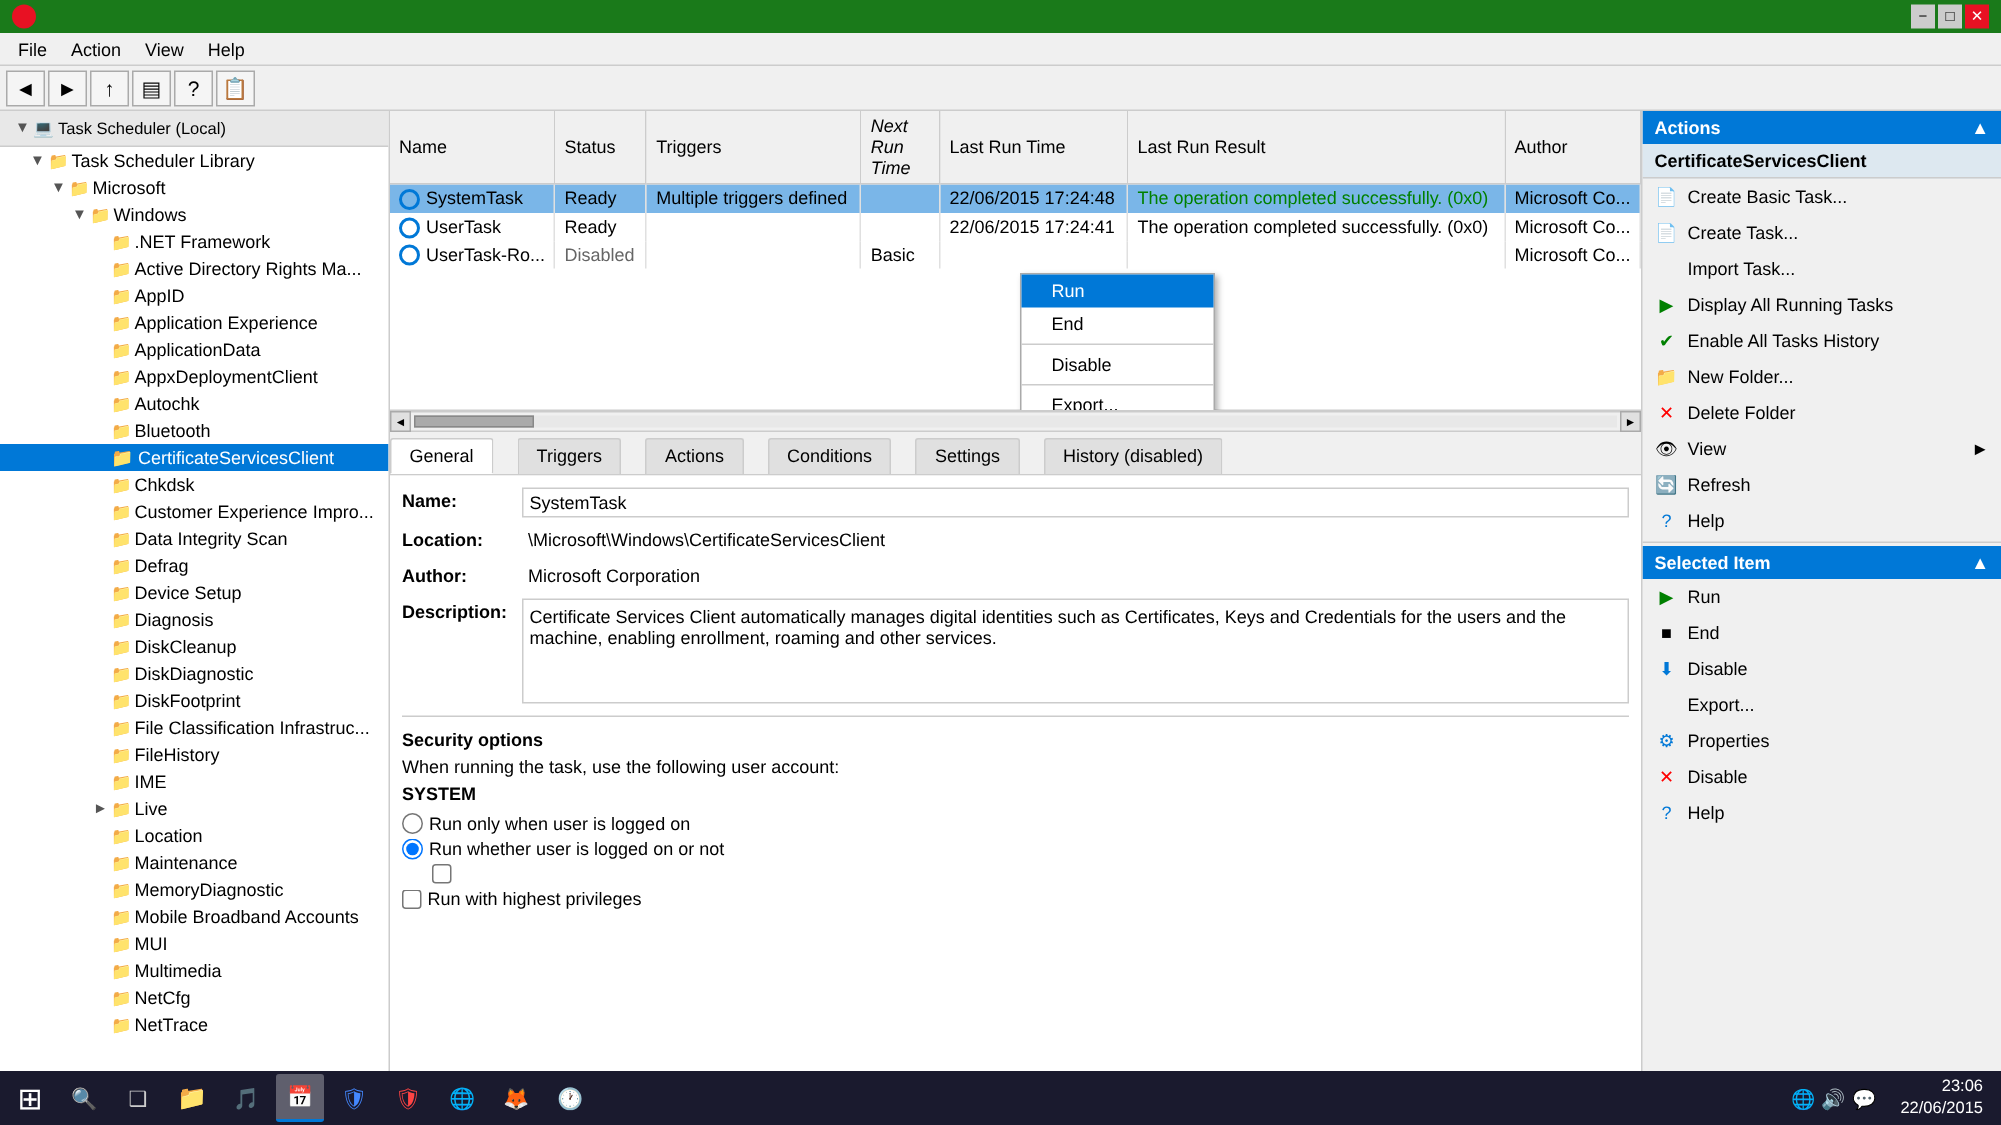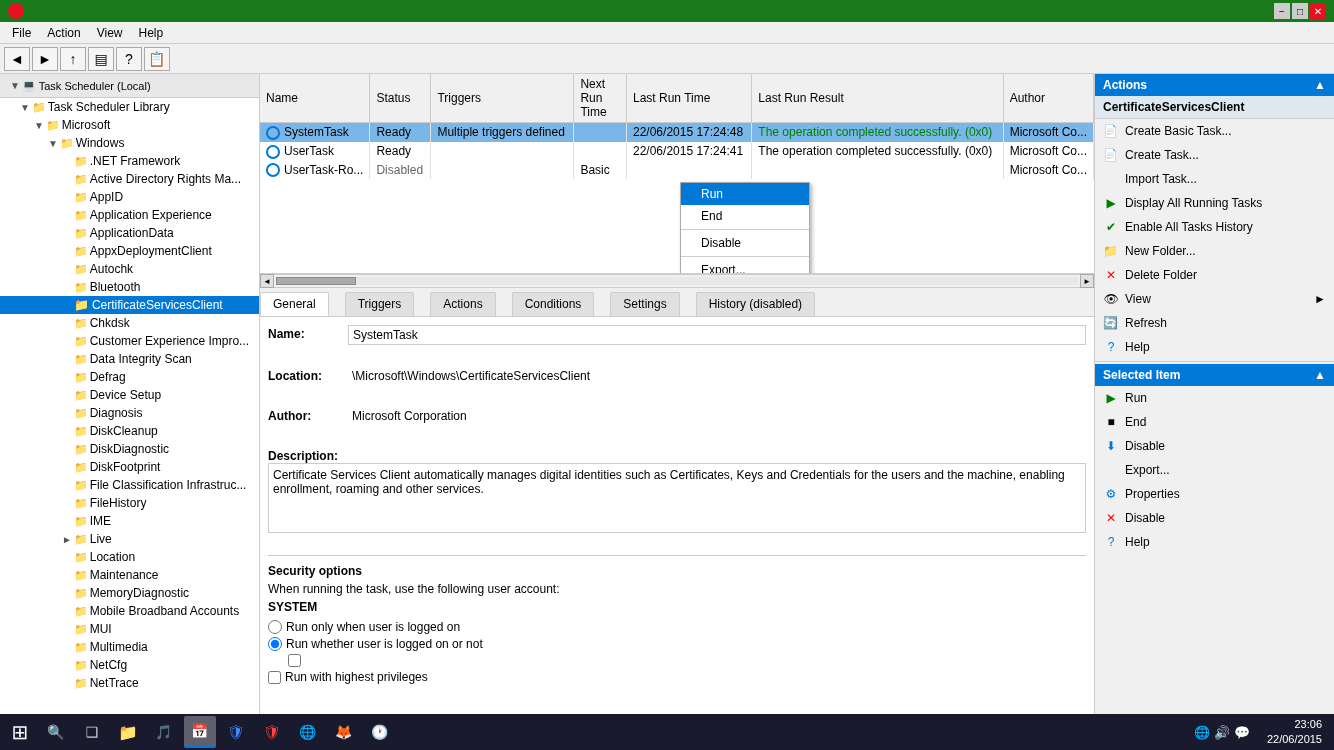--- a/index.html
+++ b/index.html
@@ -172,21 +172,21 @@
       z-index: 1;
     }
     #tab-content {
       flex: 1;
       padding: 8px;
       overflow-y: auto;
       background: white;
     }
     .field-row {
       display: flex;
-      margin-bottom: 22px;
+      margin-bottom: 6px;
       align-items: flex-start;
     }
     .field-label {
       width: 80px;
       font-weight: bold;
       flex-shrink: 0;
       padding-top: 2px;
     }
     .field-value {
       flex: 1;
@@ -516,21 +516,21 @@
 
   <div id="center-panel">
 
     <div id="task-list" style="position:relative;">
       <table>
         <thead>
           <tr>
             <th style="width:110px;">Name</th>
             <th style="width:70px;">Status</th>
             <th style="width:160px;">Triggers</th>
-            <th style="width:120px;">Next Run Time</th>
+            <th style="width:120px;font-style:italic;">Next Run Time</th>
             <th style="width:140px;">Last Run Time</th>
             <th style="width:280px;">Last Run Result</th>
             <th>Author</th>
           </tr>
         </thead>
         <tbody id="task-table-body">
           <tr class="selected">
             <td>
               <span style="display:inline-block; width:14px; height:14px; border-radius:50%; border:2px solid #0078d7; margin-right:4px; vertical-align:middle;"></span>SystemTask
             </td>
@@ -605,21 +605,21 @@
         <div class="field-row">
           <div class="field-label">Location:</div>
           <div class="field-value">\Microsoft\Windows\CertificateServicesClient</div>
         </div>
 
         <div class="field-row">
           <div class="field-label">Author:</div>
           <div class="field-value">Microsoft Corporation</div>
         </div>
 
-        <div class="field-row" style="align-items:flex-start;flex-direction:column;">
+        <div class="field-row" style="align-items:flex-start;">
           <div class="field-label">Description:</div>
           <div class="description-box" style="flex:1;">Certificate Services Client automatically manages digital identities such as Certificates, Keys and Credentials for the users and the machine, enabling enrollment, roaming and other services.</div>
         </div>
 
         <div class="security-section">
           <div class="security-title">Security options</div>
           <div style="margin-bottom:4px; font-size:12px;">When running the task, use the following user account:</div>
           <div style="font-weight:bold; margin-bottom:6px; font-size:12px;">SYSTEM</div>
 
           <div class="radio-row">

